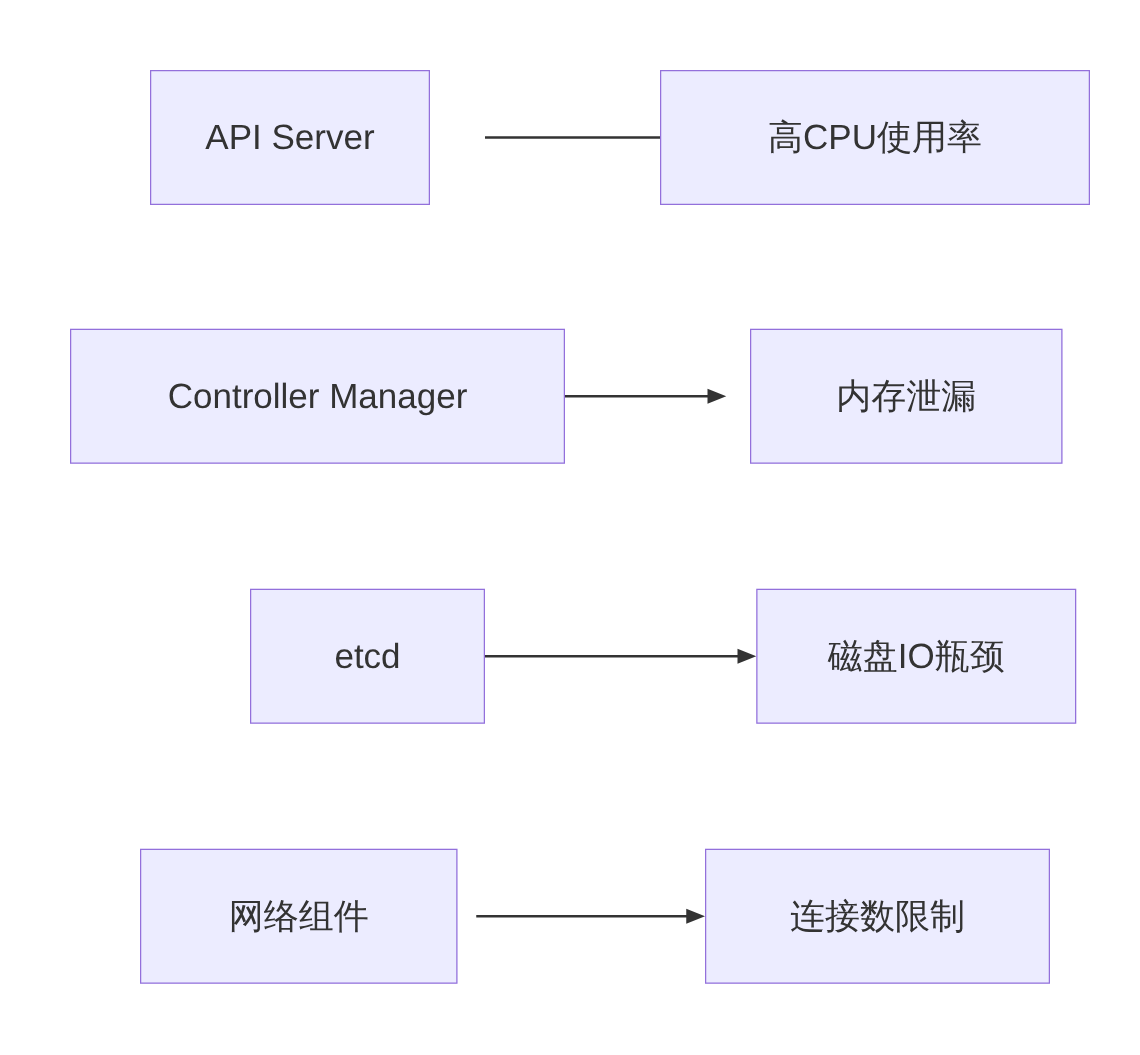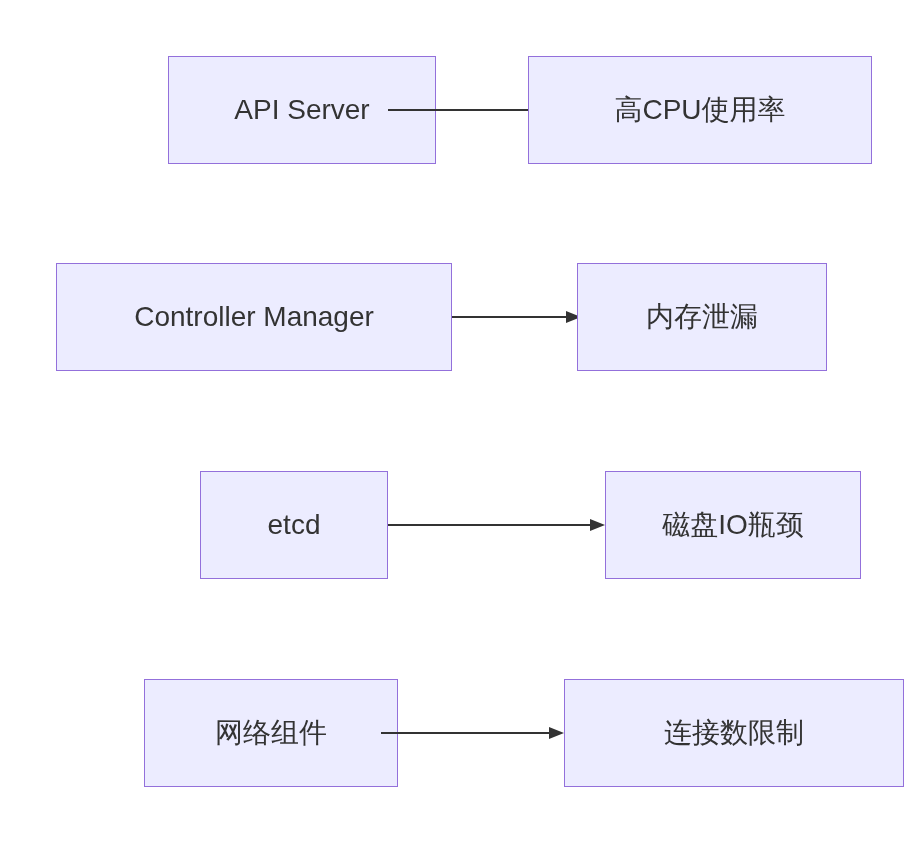--- a/index.html
+++ b/index.html
@@ -35,28 +35,28 @@
     border: 1.5px solid var(--node-border, #9370DB);
     display: flex;
     align-items: center;
     justify-content: center;
     font-size: 28px;
     color: var(--text-color, #333333);
     white-space: nowrap;
   }
 
   
-  .s0 { left: 120px; width: 268px; margin-left: 48px; }
+  .s0 { left: 120px; width: 224px; }
   .t0 { left: 528px; width: 344px; }
   .s1 { left: 56px;  width: 396px; }
-  .t1 { left: 577px; width: 250px; }
+  .t1 { left: 600px; width: 250px; }
   .s2 { left: 160px; width: 188px; }
   .t2 { left: 565px; width: 256px; }
-  .s3 { left: 144px; width: 254px; text-align: center; }
-  .t3 { left: 564px; width: 340px; }
+  .s3 { left: 112px; width: 254px; text-align: center; }
+  .t3 { left: 564px; width: 276px; }
 
   .edge {
     position: absolute;
     top: 54px;
     height: 0;
   }
   .e0 { left: 388px; width: 164px; }
   .e1 { left: 452px; width: 129px; }
   .e2 { left: 348px; width: 217px; }
   .e3 { left: 381px; width: 183px; }

